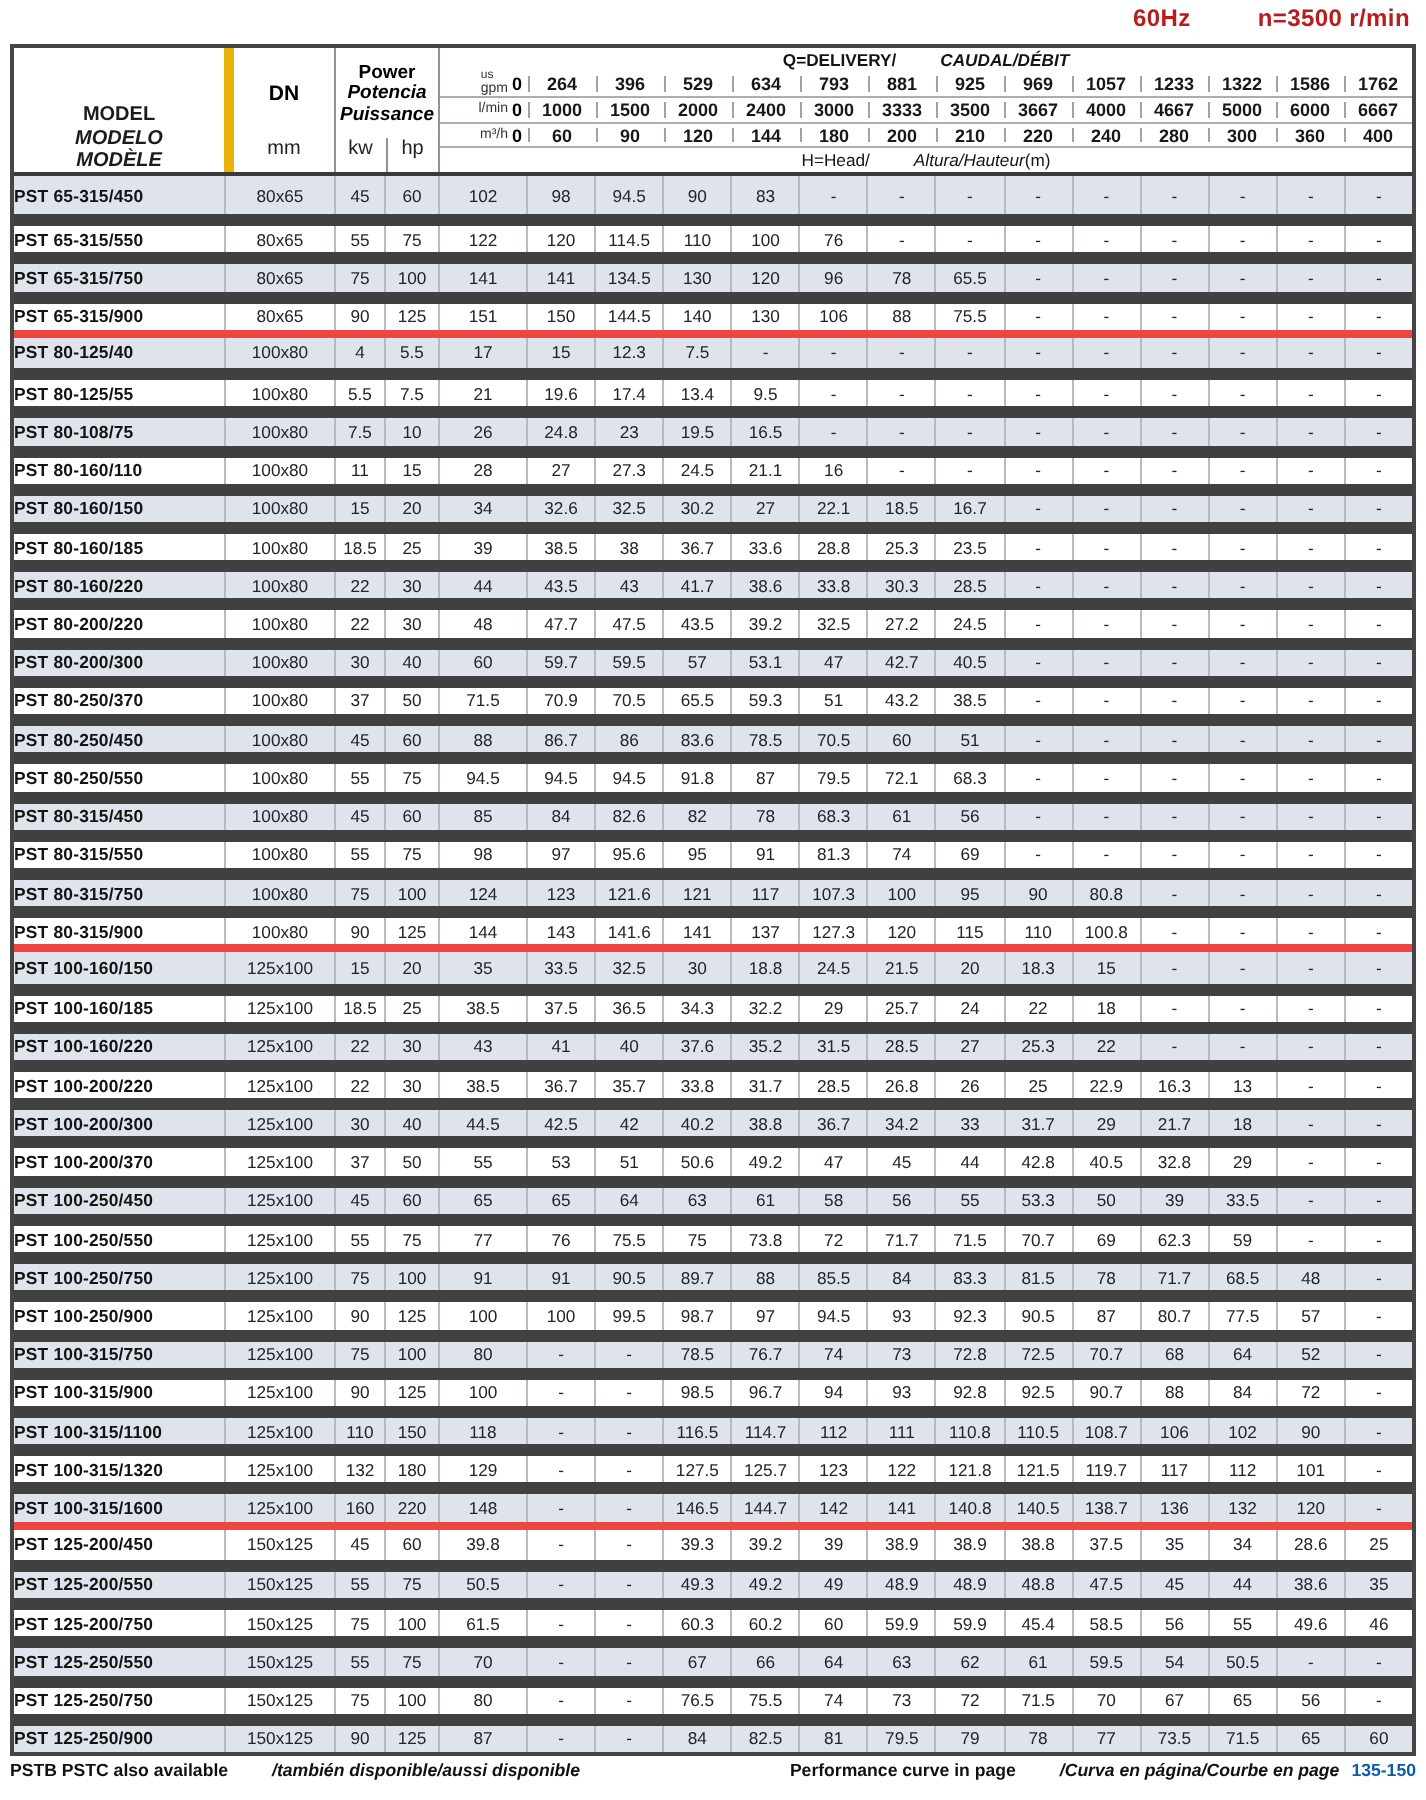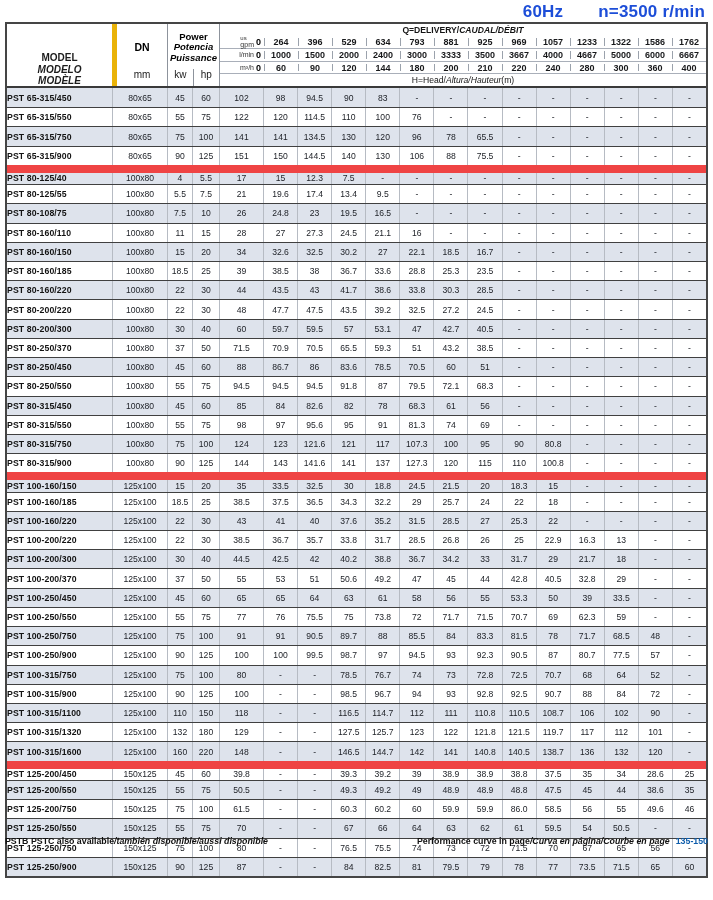--- a/index.html
+++ b/index.html
@@ -1,22 +1,22 @@
 <!DOCTYPE html>
 <html><head>
 <meta charset="utf-8">
 <style>
   * { box-sizing: border-box; margin: 0; padding: 0; }
   html, body { width: 713px; height: 900px; background: #ffffff; overflow: hidden;
     font-family: "Liberation Sans", sans-serif; }
   .page { position: relative; width: 713px; height: 900px; }
 
   
-  .topline { position: absolute; top: 2px; right: 8px; font-size: 17px; font-weight: bold;
-    color: #1d4ed8; letter-spacing: 0.2px; }
+  .topline { position: absolute; top: 2px; right: 8px; font-size: 12px; font-weight: bold;
+    color: #b91c1c; letter-spacing: 0.2px; }
   .topline .freq { margin-right: 30px; }
 
   
   .pump-table { position: absolute; left: 5px; top: 22px; width: 703px;
     border: 2px solid #454545; background: #fff; }
 
   
   .thead { display: flex; height: 64px; border-bottom: 2px solid #3a3a3a; background: #fff; }
   .h-model { width: 105px; display: flex; flex-direction: column; justify-content: space-between;
     align-items: center; text-align: center; line-height: 11.5px; margin-top: 28px; }
@@ -31,48 +31,48 @@
     align-items: center; line-height: 10.5px; padding-top: 2px; }
   .pw1 { font-size: 9.5px; font-weight: bold; }
   .pw2 { font-size: 9.5px; font-weight: bold; font-style: italic; }
   .p-units { height: 17px; display: flex; }
   .kw-box { width: 25px; text-align: center; font-size: 10px; color: #222; }
   .hp-box { width: 27px; text-align: center; font-size: 10px; color: #222;
     border-left: 1px solid #8d939c; }
   .h-flow { flex: 1; border-left: 1px solid #8d939c; display: flex; flex-direction: column; }
   .q-title { height: 12px; display: flex; justify-content: center; align-items: center;
     font-size: 8.6px; font-weight: bold; color: #141414; }
-  .q-title .it, .it { font-style: italic; }
+  .q-title .it, .it { font-style: italic; padding-left: 22px; }
   .qrow { height: 13px; display: grid; grid-template-columns: 44px repeat(13, 1fr); }
   .qrow + .qrow { border-top: 1px solid #a9afb9; }
   .qrow > div { position: relative; display: flex; align-items: center; justify-content: center; }
   .qrow > div + div::before { content: ""; position: absolute; left: -0.5px; top: 2px;
     bottom: 2px; width: 1px; background: #9ba2ac; }
   .qv { font-size: 9px; font-weight: bold; color: #17181a; }
   .unit-cell { justify-content: flex-end !important; padding-right: 3px; gap: 2px; }
   .u-stack { display: flex; flex-direction: column; align-items: flex-start; line-height: 5.5px; }
   .u-tiny { font-size: 6px; color: #333; }
   .u-small { font-size: 7px; color: #333; }
   .zero { font-size: 9px; font-weight: bold; }
   .h-head-row { height: 13px; border-top: 1px solid #a9afb9; display: flex; align-items: center;
     justify-content: center; font-size: 8.6px; font-weight: normal; color: #141414; }
 
   
   .trow { display: grid; grid-template-columns: 105px 55px 25px 27px 44px repeat(13, 1fr);
-    height: 19.22px; align-items: stretch; border-top: 1px solid #404040; background: #fff; }
+    height: 19.22px; align-items: stretch; border-top: 6px solid #404040; background: #fff; }
   .trow:first-child { border-top: none; }
-  .trow.group { border-top: 8px solid #ef4444; }
+  .trow.group { border-top: 4px solid #ef4444; }
   .trow.shaded { background: #dee3ec; }
   .td { display: flex; align-items: center; justify-content: center; font-size: 8.6px;
     color: #21242a; border-left: 1px solid #b6bbc3; overflow: hidden; }
   .td.model { justify-content: flex-start; padding-left: 0; font-weight: bold;
     font-size: 8.7px; color: #131313; border-left: none; letter-spacing: 0.1px; }
 
   
-  .footnote { position: absolute; left: 5px; right: 5px; top: 836px; display: flex;
+  .footnote { position: absolute; left: 5px; right: 5px; top: 880px; display: flex;
     justify-content: space-between; align-items: baseline; font-size: 8.8px; font-weight: bold;
     color: #111; }
   .pages { color: #0d5cab; margin-left: 6px; }
 </style>
 </head>
 <body>
 
 <div class="page">
 
   <div class="topline">
@@ -921,21 +921,21 @@
           <div class="td">75</div>
           <div class="td">100</div>
           <div class="td">61.5</div>
           <div class="td">-</div>
           <div class="td">-</div>
           <div class="td">60.3</div>
           <div class="td">60.2</div>
           <div class="td">60</div>
           <div class="td">59.9</div>
           <div class="td">59.9</div>
-          <div class="td">86.0</div>
+          <div class="td">45.4</div>
           <div class="td">58.5</div>
           <div class="td">56</div>
           <div class="td">55</div>
           <div class="td">49.6</div>
           <div class="td">46</div>
         </div>
         <div class="trow shaded">
           <div class="td model">PST 125-250/550</div>
           <div class="td">150x125</div>
           <div class="td">55</div>

